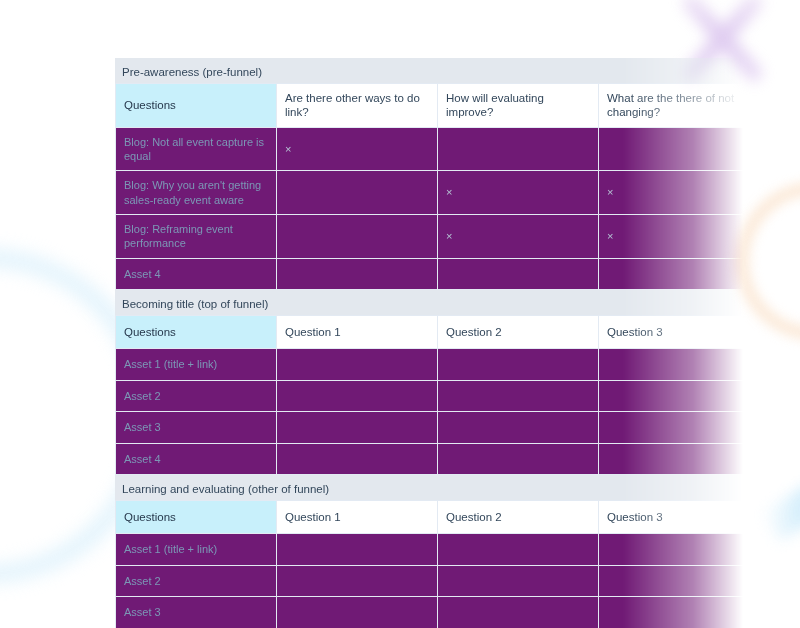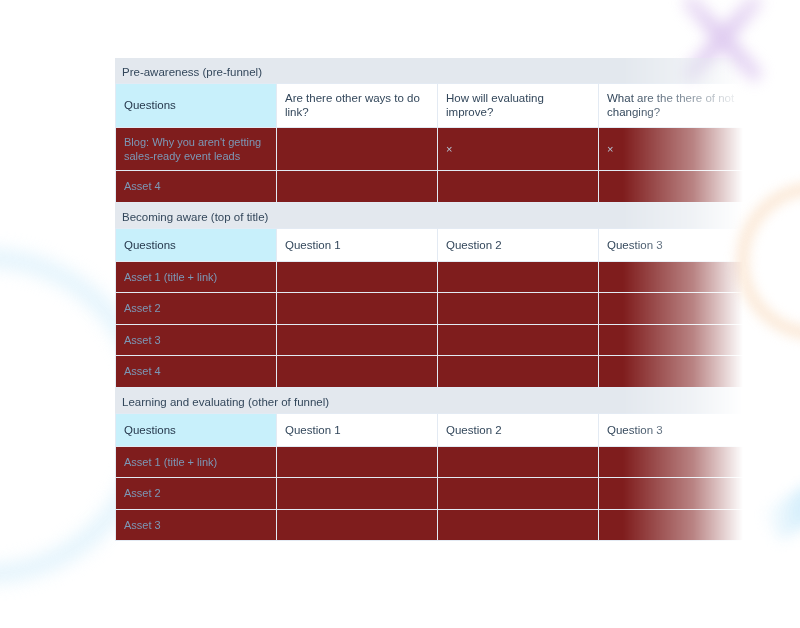--- a/index.html
+++ b/index.html
@@ -164,21 +164,21 @@
     box-sizing: border-box;
     height: 25px;
     white-space: nowrap;
     overflow: hidden;
   }
 
   table.grid {
     width: 100%;
     border-collapse: collapse;
     table-layout: fixed;
-    background: #7f1d1d;
+    background: #701a75;
   }
   table.grid col.c1 { width: 161px; }
   table.grid col.c2 { width: 161px; }
   table.grid col.c3 { width: 161px; }
   table.grid col.c4 { width: 177px; }
 
   table.grid th,
   table.grid td {
     border: 1px solid #e3eaf3;
     vertical-align: middle;
@@ -245,36 +245,48 @@
         <thead>
           <tr>
             <th class="head-questions">Questions</th>
             <th class="head-question">Are there other ways to do link?</th>
             <th class="head-question">How will evaluating improve?</th>
             <th class="head-question">What are the there of not changing?</th>
           </tr>
         </thead>
         <tbody>
           <tr>
-            <td class="asset-cell">Blog: Why you aren't getting sales-ready event leads</td>
+            <td class="asset-cell">Blog: Not all event capture is equal</td>
+            <td class="mark-cell"><span class="xmark">×</span></td>
+            <td class="mark-cell"></td>
+            <td class="mark-cell"></td>
+          </tr>
+          <tr>
+            <td class="asset-cell">Blog: Why you aren't getting sales-ready event aware</td>
+            <td class="mark-cell"></td>
+            <td class="mark-cell"><span class="xmark">×</span></td>
+            <td class="mark-cell"><span class="xmark">×</span></td>
+          </tr>
+          <tr>
+            <td class="asset-cell">Blog: Reframing event performance</td>
             <td class="mark-cell"></td>
             <td class="mark-cell"><span class="xmark">×</span></td>
             <td class="mark-cell"><span class="xmark">×</span></td>
           </tr>
           <tr>
             <td class="asset-cell">Asset 4</td>
             <td class="mark-cell"></td>
             <td class="mark-cell"></td>
             <td class="mark-cell"></td>
           </tr>
         </tbody>
       </table>
     </div>
     <div class="section">
-      <div class="section-title">Becoming aware (top of title)</div>
+      <div class="section-title">Becoming title (top of funnel)</div>
       <table class="grid">
         <colgroup>
           <col class="c1">
           <col class="c2">
           <col class="c3">
           <col class="c4">
         </colgroup>
         <thead>
           <tr>
             <th class="head-questions">Questions</th>

